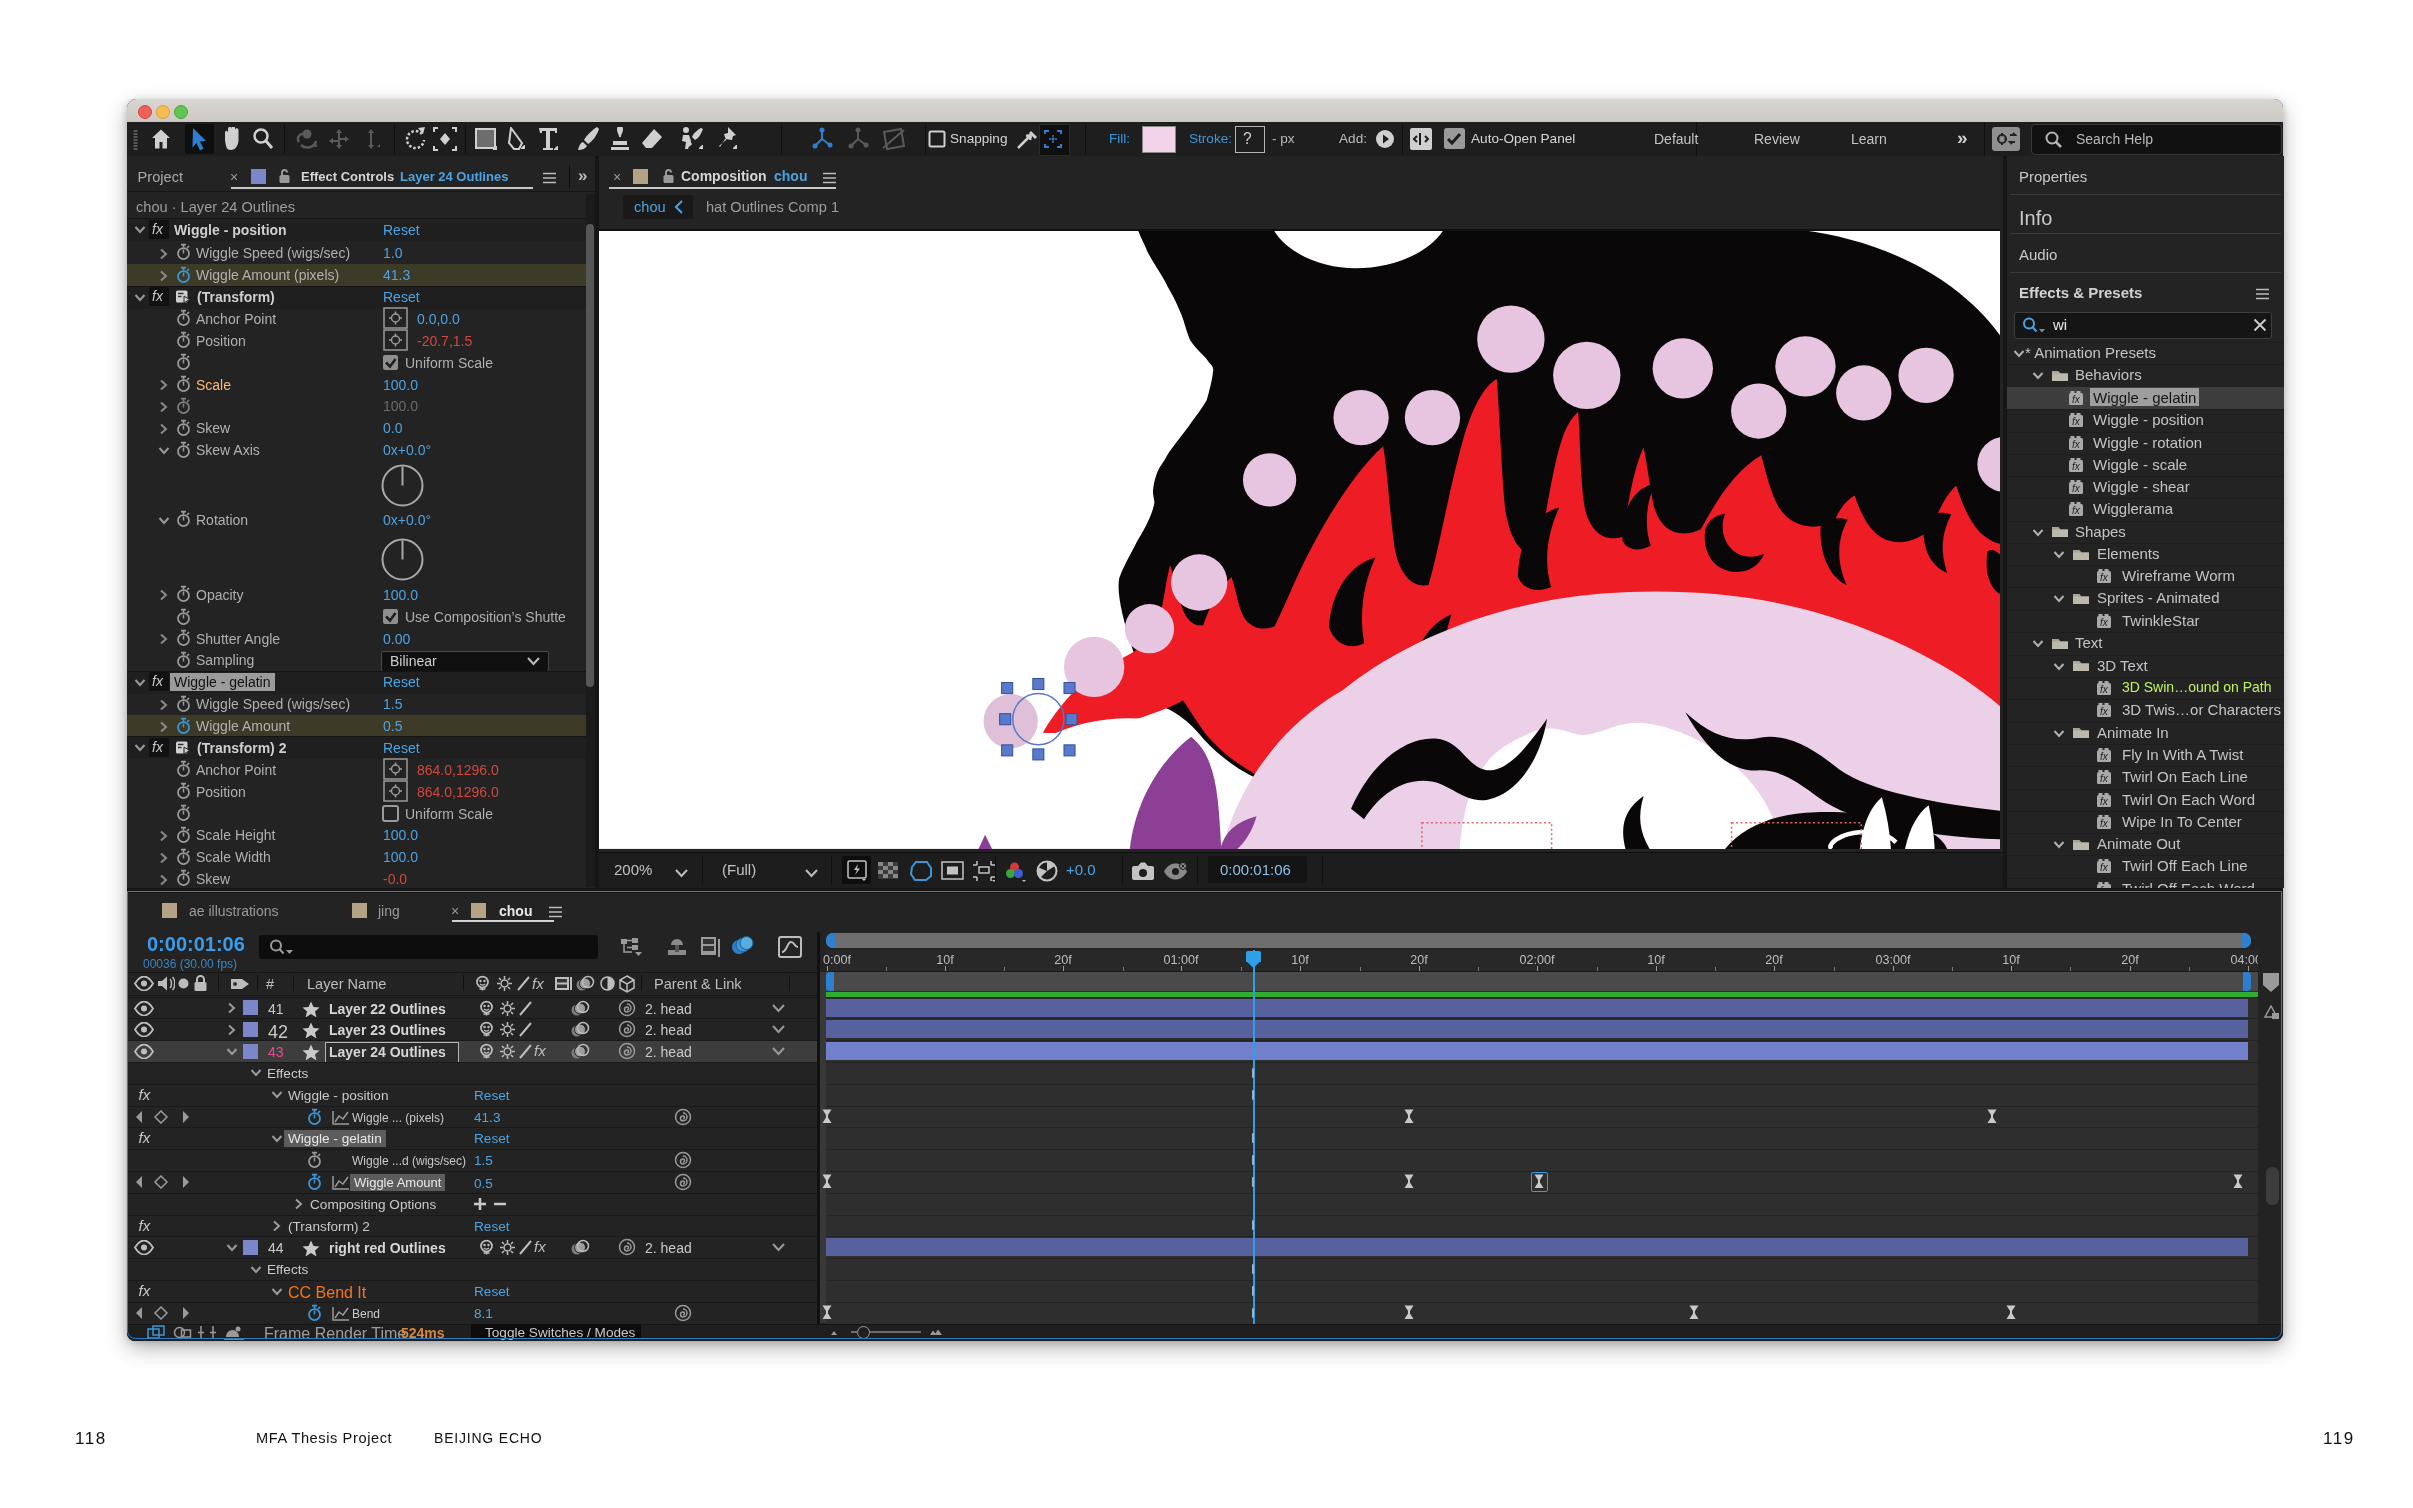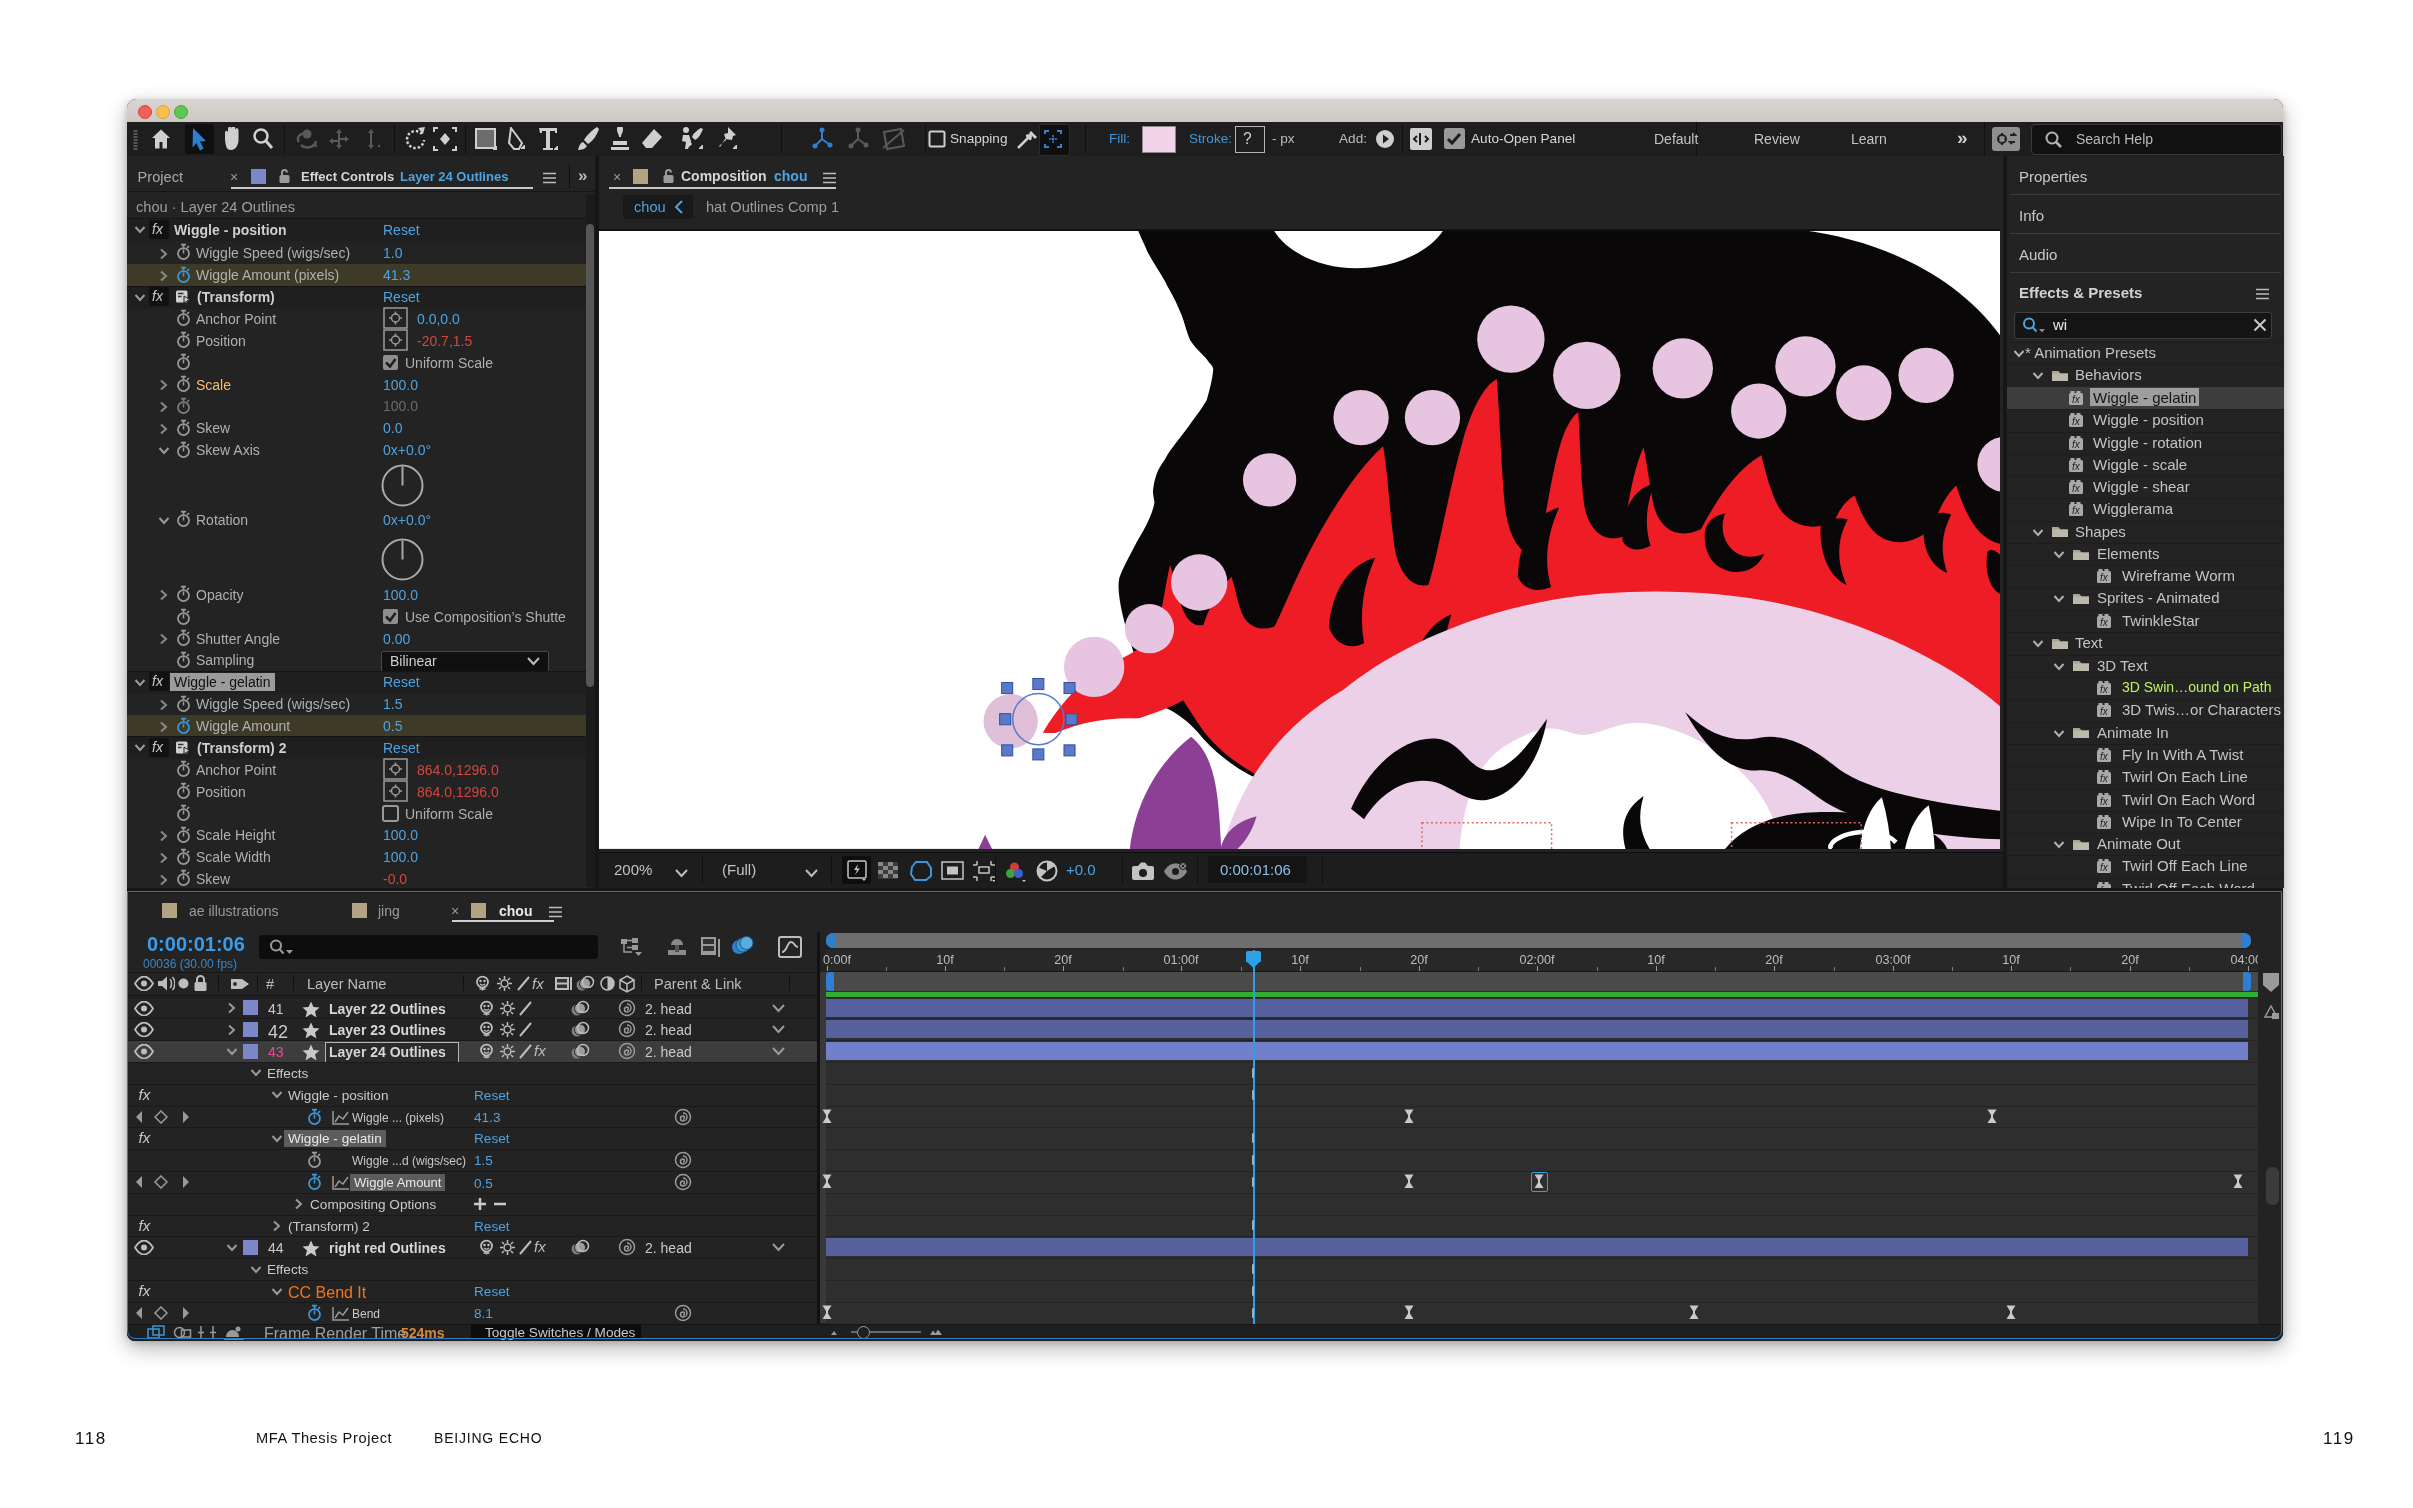--- a/index.html
+++ b/index.html
@@ -627,21 +627,21 @@
         <path d="M37 5l6 6M43 5l-6 6" stroke="#1d1d1d" stroke-width="2"></path>
       </svg>
 <div class="a" style="left:598px;top:700px;width:1px;height:28px;background:#101010"></div>
 <div class="a" style="left:609px;top:700px;width:99px;height:27px;background:#141414;border-radius:2px"></div>
 <div class="a txt" style="left:621px;top:705px;font-size:15px;color:#8cc0e8">0:00:01:06</div>
 <div class="a" style="left:723px;top:700px;width:1px;height:28px;background:#101010"></div>
 </div>
 <div class="a panel" style="left:1880px;top:57px;width:277px;height:732px;overflow:hidden">
 <div class="a txt" style="left:12px;top:12px;font-size:15px;color:#c9c9c9">Properties</div>
 <div class="a" style="left:3px;top:38px;width:271px;height:1px;background:#3a3a3a"></div>
-<div class="a txt" style="left:12px;top:51px;font-size:15px;color:#c9c9c9">Info</div>
+<div class="a txt" style="left:12px;top:51px;font-size:20px;color:#c9c9c9">Info</div>
 <div class="a" style="left:3px;top:77px;width:271px;height:1px;background:#3a3a3a"></div>
 <div class="a txt" style="left:12px;top:90px;font-size:15px;color:#c9c9c9">Audio</div>
 <div class="a" style="left:3px;top:116px;width:271px;height:1px;background:#3a3a3a"></div>
 <div class="a txt" style="left:12px;top:128px;font-size:15px;color:#d2d2d2;font-weight:bold">Effects &amp; Presets</div>
 <svg class="a" style="left:248px;top:132px" width="15" height="12" viewBox="0 0 30 24">
         <path d="M2 3h26M2 12h26M2 21h26" stroke="#bdbdbd" stroke-width="3"></path>
       </svg>
 <div class="a" style="left:7px;top:156px;width:256px;height:25px;background:#151515;border:0.5px solid #3e3e3e;border-radius:3px"></div>
 <svg class="a" style="left:15px;top:161px" width="25" height="17" viewBox="0 0 50 34">
         <circle cx="14" cy="13" r="10" fill="none" stroke="#4da3e2" stroke-width="4"></circle>

